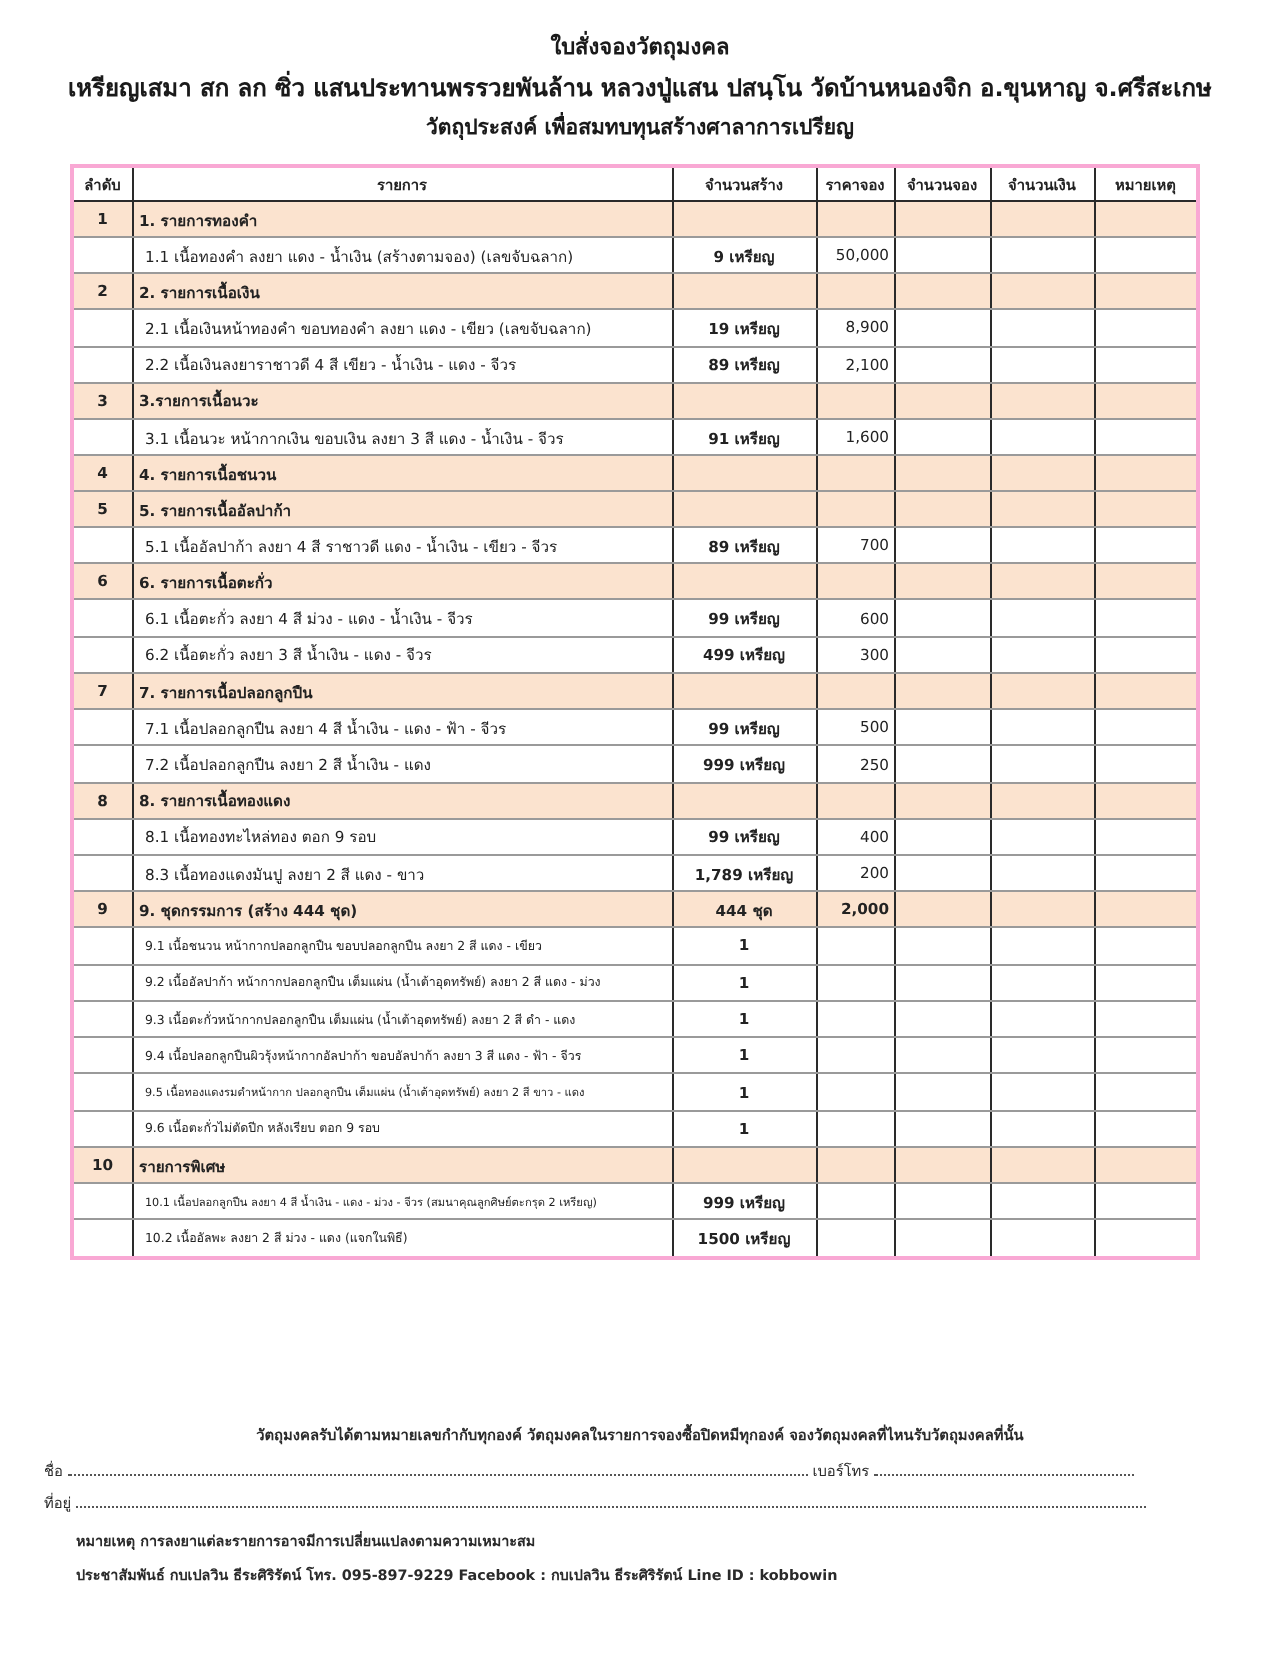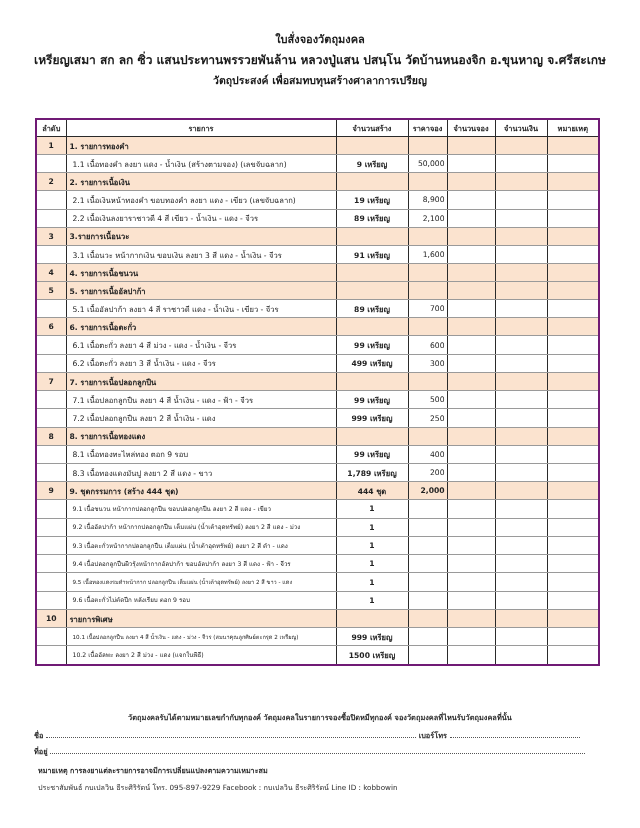--- a/index.html
+++ b/index.html
@@ -1,53 +1,53 @@
 <!DOCTYPE html>
 <html><head>
 <meta charset="utf-8">
 <style>
   html, body { margin: 0; padding: 0; }
   body {
     width: 640px; height: 828px; background: #ffffff; position: relative;
     font-family: "DejaVu Sans", "Liberation Sans", sans-serif; color: #222;
     overflow: hidden;
   }
-  .titles { position: absolute; left: 0; top: 14px; width: 640px; text-align: center; margin-top: 16px; }
+  .titles { position: absolute; left: 0; top: 14px; width: 640px; text-align: center; }
   .titles div { font-weight: bold; color: #1a1a1a; }
   .t1 { font-size: 11px; height: 20px; line-height: 20px; }
   .t2 { font-size: 12px; height: 20px; line-height: 20px; }
   .t3 { font-size: 10.5px; height: 20px; line-height: 20px; }
 
   table.order {
     position: absolute; left: 35px; top: 82px; width: 563px;
     border-collapse: collapse; table-layout: fixed;
-    border: 2px solid #701a75; font-size: 7.6px; margin-top: 36px;
+    border: 2px solid #f9a8d4; font-size: 7.6px;
   }
   table.order th, table.order td {
     border-left: 1.5px solid #2a2a2a; border-right: 1.5px solid #2a2a2a;
     border-top: 1px solid #9a9a9a; border-bottom: 1px solid #9a9a9a;
     padding: 0 3px; white-space: nowrap; overflow: hidden; text-overflow: clip;
   }
   table.order th { height: 16px; font-weight: bold; font-size: 7.4px; background: #fff; border-bottom: 1.5px solid #2a2a2a; }
   tr.cat td { background: #fbe3cf; height: 17px; font-weight: bold; border-top: 1.5px solid #2a2a2a; }
   tr.item td { background: #fff; height: 17.3px; }
   tr.cat td.num { text-align: center; }
   td.qty { text-align: center; font-weight: bold; }
   td.price { text-align: right; padding-right: 2px !important; }
   td.name { padding-left: 6px !important; }
   td.cat-name { padding-left: 3px !important; }
   td.blank-num { background: #fff !important; }
   tr.item td.small-text { font-size: 6.2px; }
   tr.item td.tiny-text { font-size: 5.6px; }
 
   .notice { position: absolute; left: 0; top: 711px; width: 640px; text-align: center; font-size: 7.4px; font-weight: bold; color: #2a2a2a; }
-  .formline { position: absolute; left: 34px; font-size: 7.4px; font-weight: bold; color: #2a2a2a; }
+  .formline { position: absolute; left: 22px; font-size: 7.4px; font-weight: normal; color: #2a2a2a; }
   .dots { display: inline-block; border-bottom: 1px dotted #555; height: 8px; vertical-align: baseline; }
   .remark { position: absolute; left: 38px; top: 765px; font-size: 7.2px; font-weight: bold; color: #2a2a2a; }
-  .contact { position: absolute; left: 38px; top: 782px; font-size: 7.2px; font-weight: normal; color: #2a2a2a; }
+  .contact { position: absolute; left: 38px; top: 782px; font-size: 7.2px; font-weight: bold; color: #2a2a2a; }
 </style>
 </head>
 <body>
 
 <div class="titles">
   <div class="t1">ใบสั่งจองวัตถุมงคล</div>
   <div class="t2">เหรียญเสมา สก ลก ซิ่ว แสนประทานพรรวยพันล้าน  หลวงปู่แสน ปสนฺโน  วัดบ้านหนองจิก  อ.ขุนหาญ จ.ศรีสะเกษ</div>
   <div class="t3">วัตถุประสงค์   เพื่อสมทบทุนสร้างศาลาการเปรียญ</div>
 </div>
 

